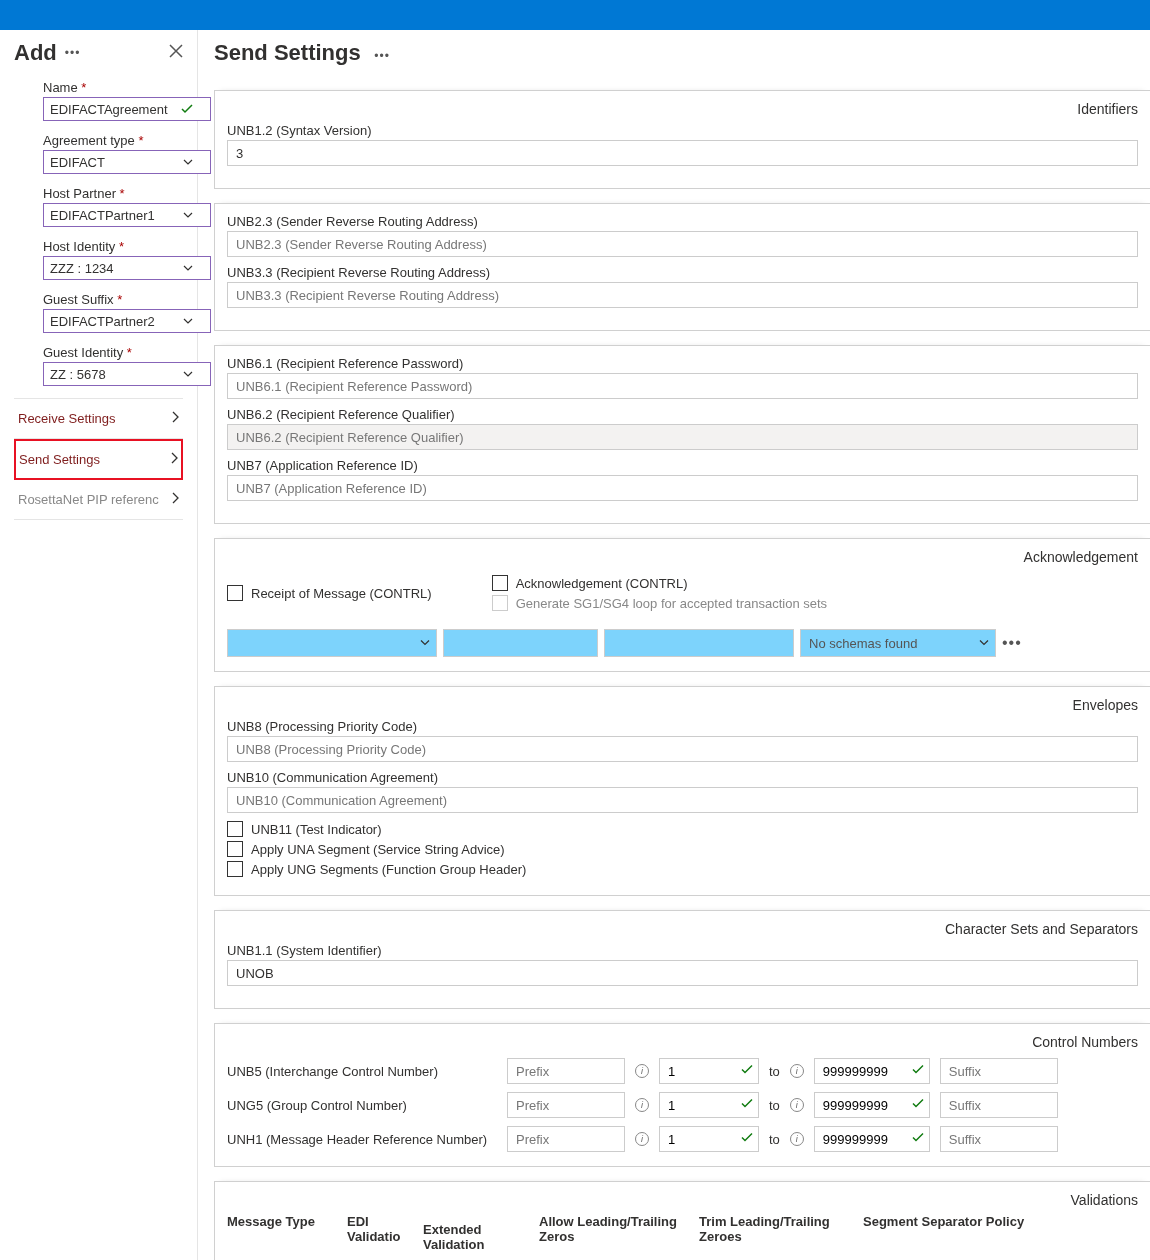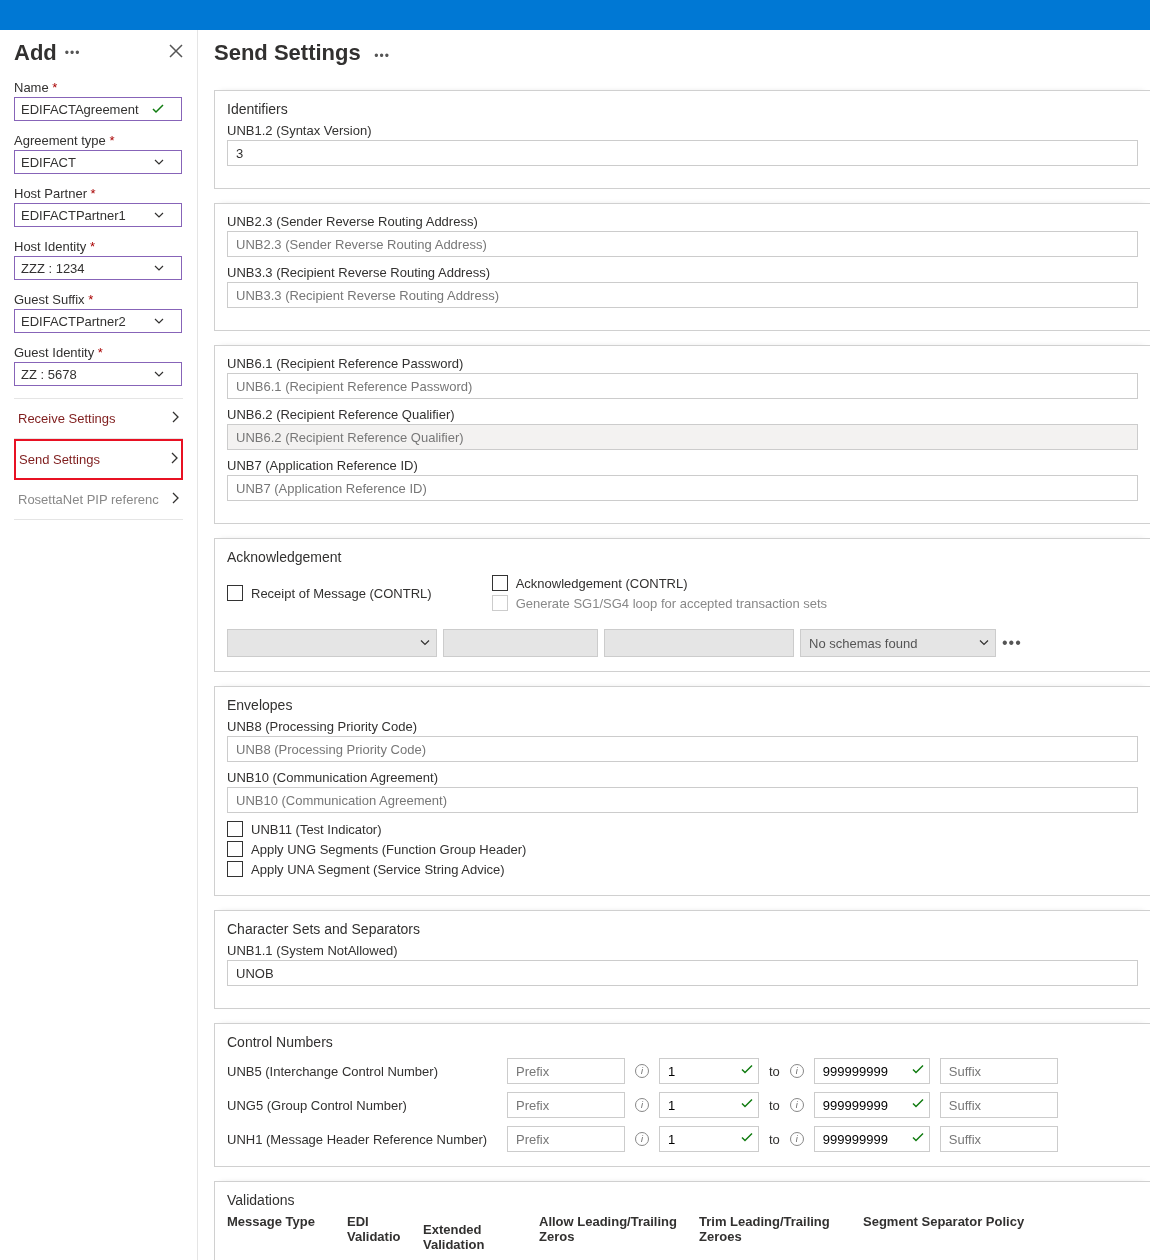--- a/index.html
+++ b/index.html
@@ -7,21 +7,21 @@
   .topbar { background: #0078d4; height: 30px; }
   .main { display: flex; min-height: 1230px; }
   .left { width: 198px; border-right: 1px solid #e5e5e5; padding: 10px 14px 10px 14px; }
   .right { flex: 1; padding: 10px 0 0 16px; position: relative; }
 
   .left-header { display: flex; align-items: center; margin-bottom: 14px; }
   .left-header h1 { font-size: 22px; font-weight: 600; }
   .left-header .more { margin-left: 8px; color: #555; letter-spacing: 1px; cursor: pointer; font-size:12px; }
   .left-header .close { margin-left: auto; font-size: 16px; color: #555; cursor: pointer; }
 
-  .form-group { margin-bottom: 12px; }
+  .form-group { margin-bottom: 12px; margin-left: 29px; }
   .form-group label { display: block; font-size: 13px; margin-bottom: 2px; color:#323130; }
   .req::after { content: " *"; color: #a80000; }
   .fg-input, .fg-select {
     width: 168px; height: 24px; border: 1px solid #8764b8; padding: 2px 6px; font-size: 13px; background: #fff;
     color: #323130;
   }
   .fg-wrap { position: relative; width: 156px; }
   .fg-chevron, .fg-check { position: absolute; right: 6px; top: 50%; transform: translateY(-50%); pointer-events:none; }
   .fg-chevron svg, .fg-check svg { display:block; }
 
@@ -35,36 +35,36 @@
   .nav-item.muted { color:#888; }
 
   .right h1 { font-size: 22px; font-weight: 600; display:inline-block; }
   .right .more { margin-left: 10px; color: #555; letter-spacing:1px; font-size:12px; cursor:pointer; }
 
   .section {
     margin-top: 24px; border: 1px solid #d0d0d0; border-right: none; padding: 10px 12px 14px 12px;
     box-shadow: 0 -4px 6px -6px rgba(0,0,0,0.15);
   }
   .section + .section { margin-top: 14px; }
-  .sec-title { font-size: 14px; color:#323130; margin-bottom: 6px; }
+  .sec-title { font-size: 14px; color:#323130; margin-bottom: 6px; text-align: right; }
   .fld { margin-bottom: 8px; }
   .fld-label { font-size: 13px; color:#323130; margin-bottom:2px; display:block; }
   .full-input {
     width: 100%; height: 26px; border: 1px solid #ccc; padding: 3px 8px; font-size:13px; color:#323130; background:#fff;
   }
   .full-input::placeholder { color:#777; }
 
   .ack-row { display:flex; gap: 60px; }
   .chk-row { display:flex; align-items:center; gap:8px; margin-top:4px; margin-bottom:4px; }
   .chk { width:16px; height:16px; border:1px solid #333; background:#fff; display:inline-block; flex-shrink:0; }
   .chk.disabled { border-color:#ccc; }
   .sub-chk { margin-left: 0; color:#888; }
 
   .ack-controls { display:flex; gap:6px; margin-top:14px; align-items:center; }
-  .drop { border:1px solid #ccc; height:28px; background:#e5e5e5; position:relative; }
+  .drop { border:1px solid #ccc; height:28px; background:#7dd3fc; position:relative; }
   .drop .chev-ab { position:absolute; right:6px; top:50%; transform:translateY(-50%); }
   .drop input { border:none; width:100%; height:100%; padding:0 22px 0 8px; font-size:13px; outline:none; background:transparent; }
   .ellips { font-size:16px; color:#555; letter-spacing:1px; cursor:pointer; }
 
   .ctrl-row { display:flex; align-items:center; gap:10px; margin-top:8px; }
   .ctrl-label { width: 270px; font-size:13px; }
   .small-in { width:118px; height:26px; border:1px solid #ccc; padding:0 8px; font-size:13px; }
   .small-in::placeholder { color:#777; }
   .val-in-wrap { position:relative; width:100px; }
   .val-in { width:100%; height:26px; border:1px solid #ccc; padding:0 22px 0 8px; font-size:13px; }
@@ -278,33 +278,33 @@
       <div class="fld">
         <label class="fld-label">UNB10 (Communication Agreement)</label>
         <input class="full-input" placeholder="UNB10 (Communication Agreement)" style="">
       </div>
       <div class="chk-row">
           <span class="chk"></span>
           <span>UNB11 (Test Indicator)</span>
         </div>
       <div class="chk-row">
           <span class="chk"></span>
-          <span>Apply UNG Segments (Function Group Header)</span>
+          <span>Apply UNA Segment (Service String Advice)</span>
         </div>
       <div class="chk-row">
           <span class="chk"></span>
-          <span>Apply UNA Segment (Service String Advice)</span>
+          <span>Apply UNG Segments (Function Group Header)</span>
         </div>
     </div>
 
     
     <div class="section">
       <div class="sec-title">Character Sets and Separators</div>
       <div class="fld">
-        <label class="fld-label">UNB1.1 (System NotAllowed)</label>
+        <label class="fld-label">UNB1.1 (System Identifier)</label>
         <input class="full-input" value="UNOB" style="">
       </div>
     </div>
 
     
     <div class="section">
       <div class="sec-title">Control Numbers</div>
       <div class="ctrl-row">
         <span class="ctrl-label">UNB5 (Interchange Control Number)</span>
         <input class="small-in" placeholder="Prefix" style="">

